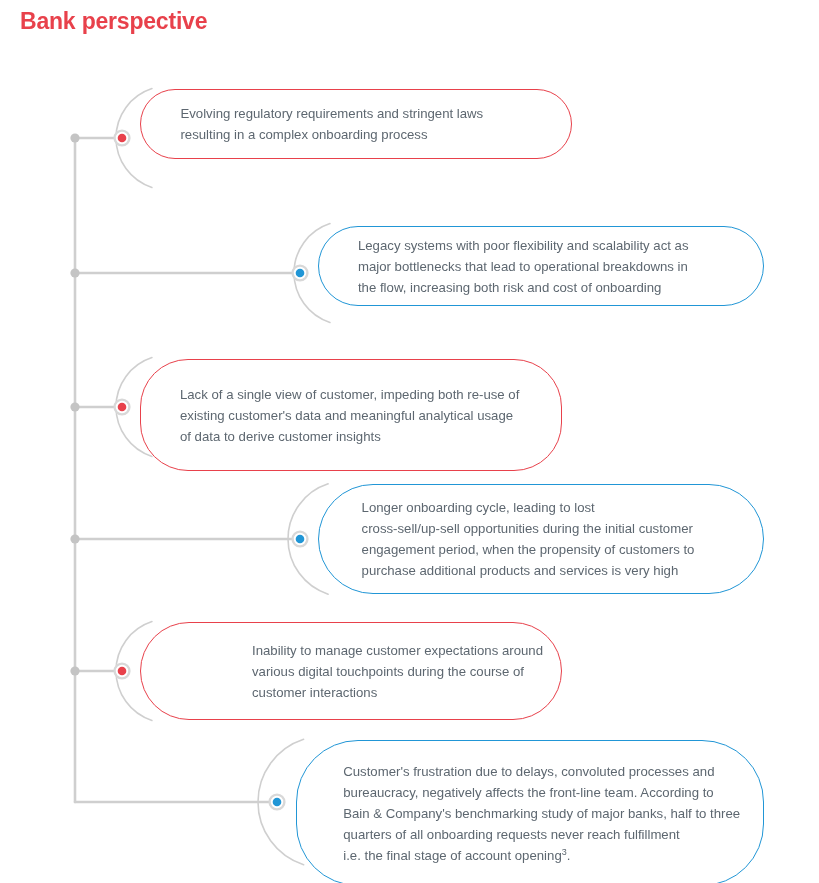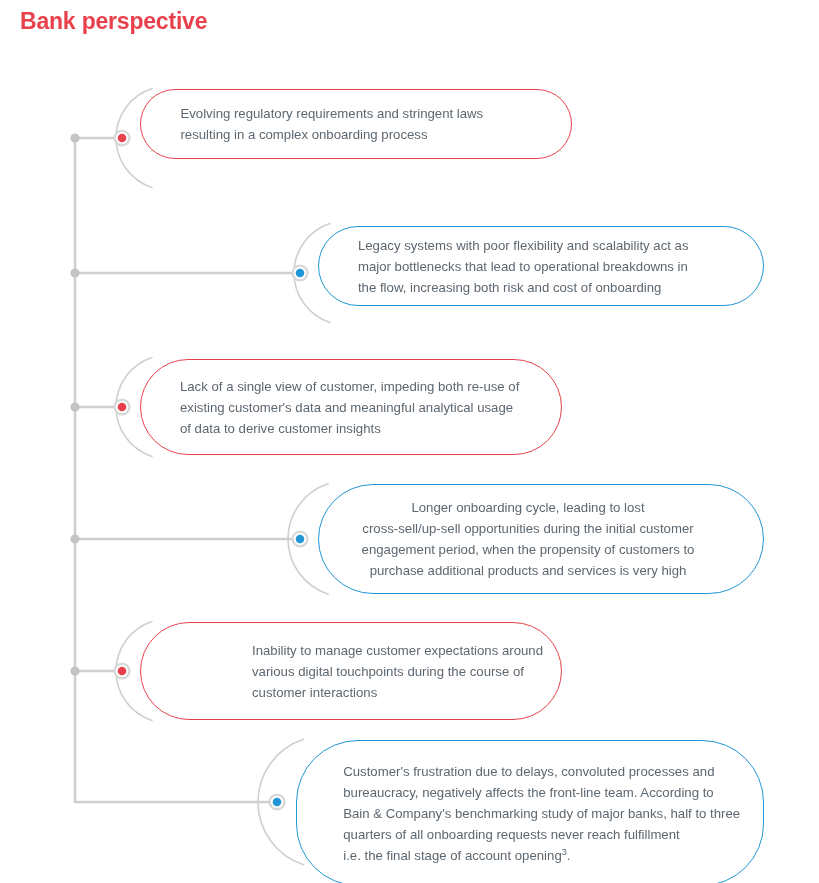--- a/index.html
+++ b/index.html
@@ -107,27 +107,27 @@
 <div id="callouts">
     <div class="callout" style="left: 140px; top: 89px; width: 432px; height: 70px; border-radius: 49px;">
       <div class="callout-text" style="padding-left: 39.48px;">Evolving regulatory requirements and stringent laws
 resulting in a complex onboarding process</div>
     </div>
     <div class="callout blue" style="left: 318px; top: 226px; width: 446px; height: 80px; border-radius: 48px;">
       <div class="callout-text" style="padding-left: 38.96px;">Legacy systems with poor flexibility and scalability act as
 major bottlenecks that lead to operational breakdowns in
 the flow, increasing both risk and cost of onboarding</div>
     </div>
-    <div class="callout" style="left: 140px; top: 359px; width: 422px; height: 96px; border-radius: 48px;">
+    <div class="callout" style="left: 140px; top: 359px; width: 422px; height: 112px; border-radius: 48px;">
       <div class="callout-text" style="padding-left: 38.96px;">Lack of a single view of customer, impeding both re-use of
 existing customer's data and meaningful analytical usage
 of data to derive customer insights</div>
     </div>
     <div class="callout blue" style="left: 318px; top: 484px; width: 446px; height: 110px; border-radius: 55px;">
-      <div class="callout-text" style="padding-left: 42.6px; text-align: center;">Longer onboarding cycle, leading to lost
+      <div class="callout-text" style="padding-left: 42.6px;">Longer onboarding cycle, leading to lost
 cross-sell/up-sell opportunities during the initial customer
 engagement period, when the propensity of customers to
 purchase additional products and services is very high</div>
     </div>
     <div class="callout" style="left: 140px; top: 622px; width: 422px; height: 98px; border-radius: 49px; justify-content: flex-end;">
       <div class="callout-text" style="padding-left: 39.48px;">Inability to manage customer expectations around
 various digital touchpoints during the course of
 customer interactions</div>
     </div>
     <div class="callout blue" style="left: 296px; top: 740px; width: 468px; height: 146px; border-radius: 62px;">

